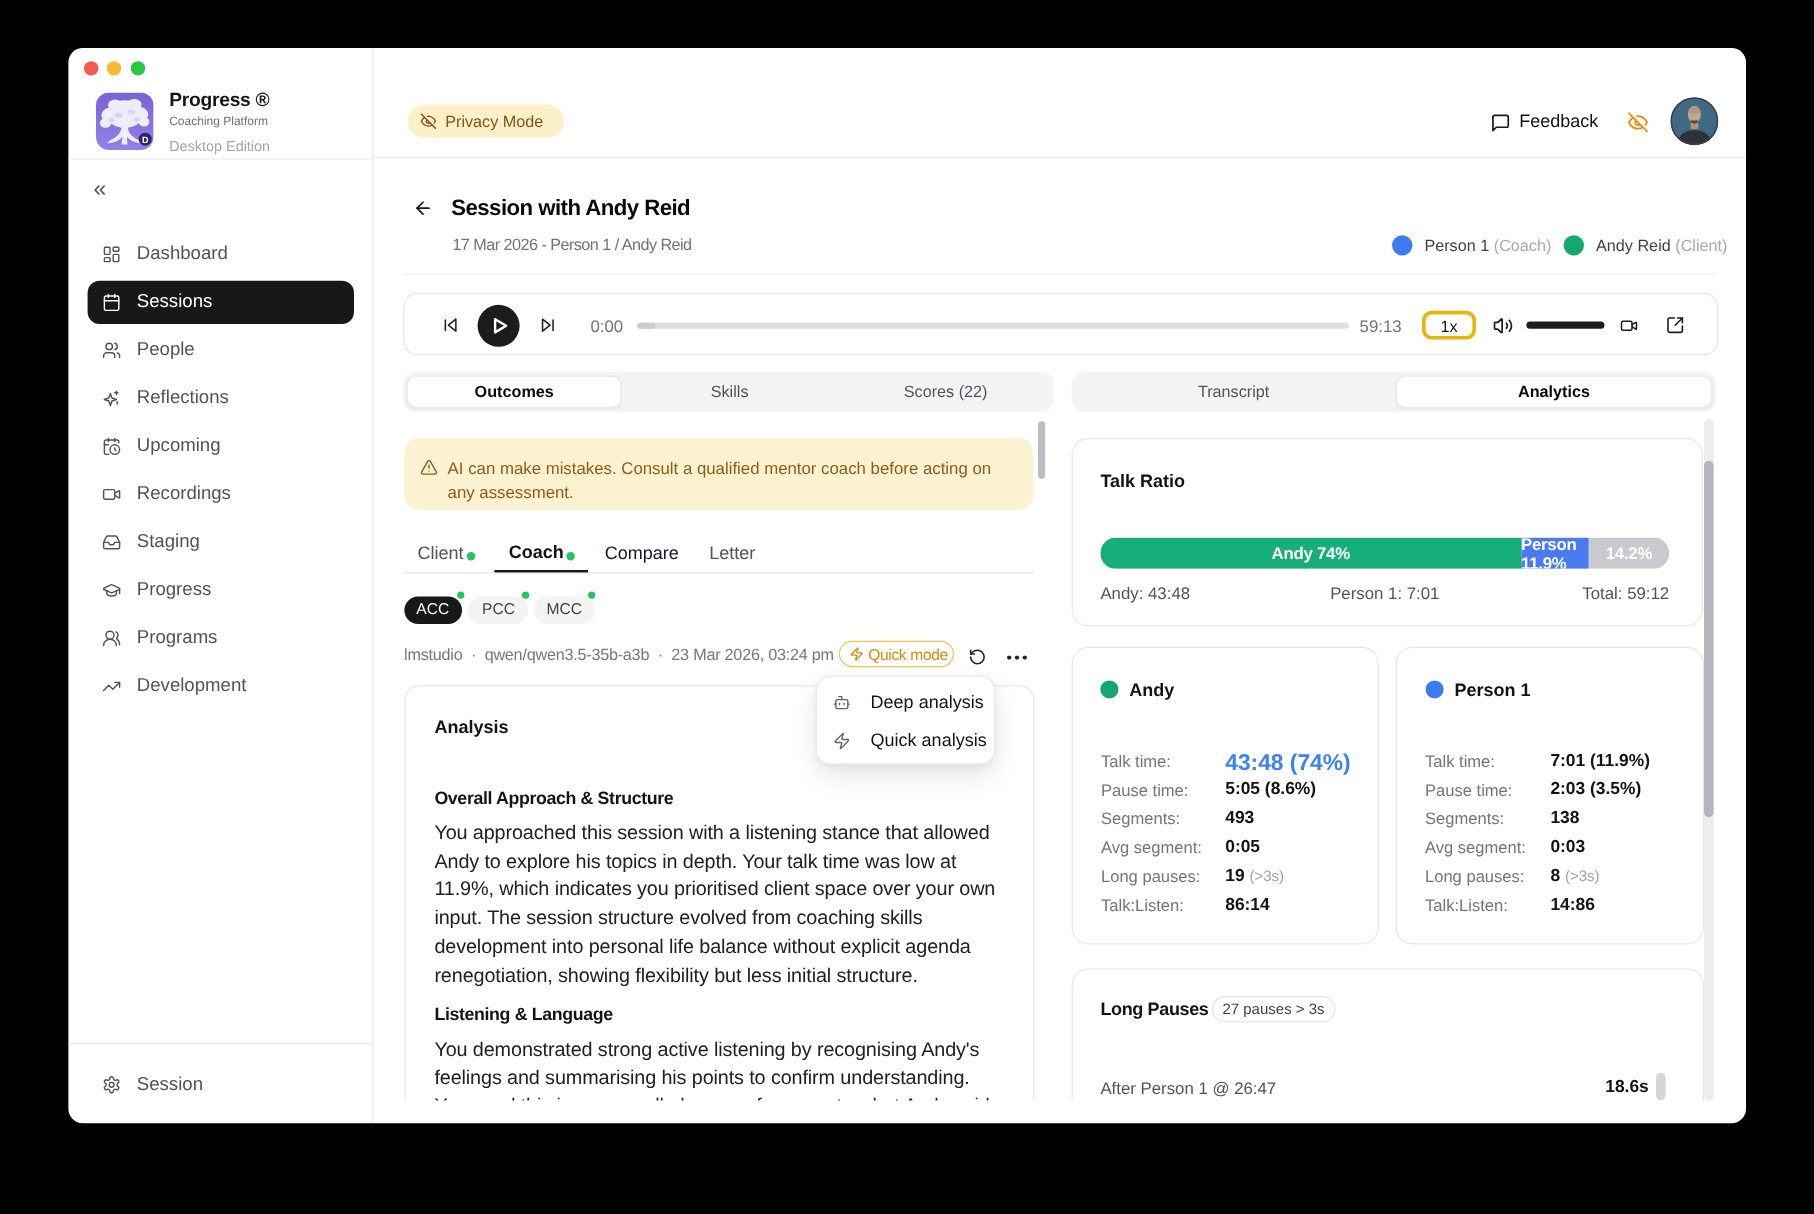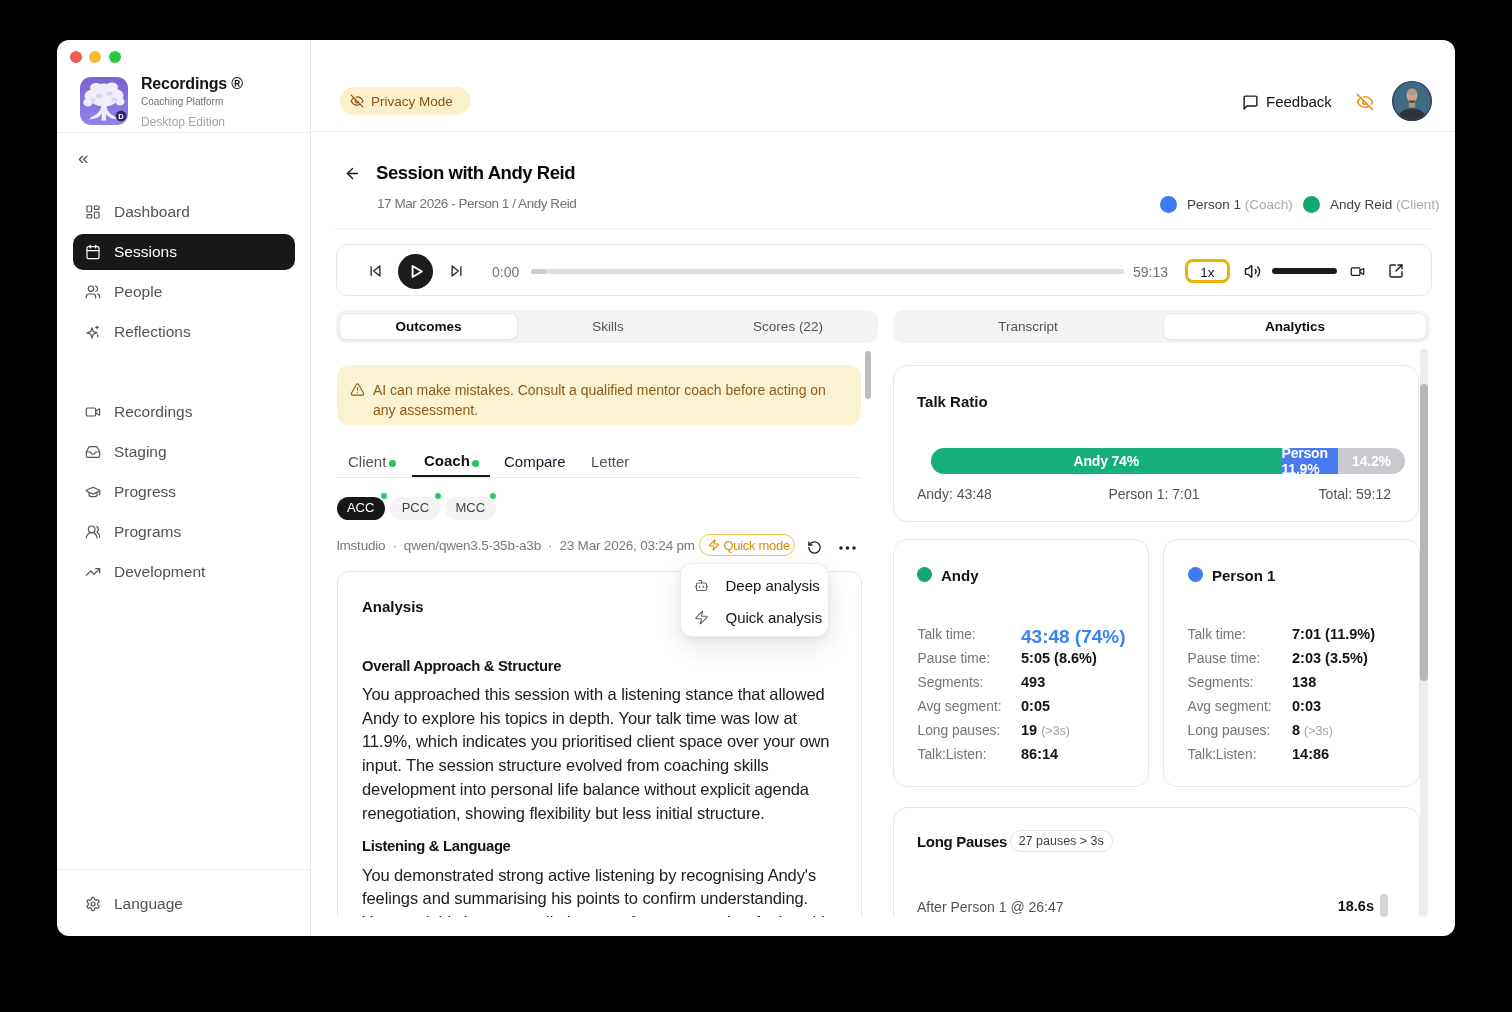--- a/index.html
+++ b/index.html
@@ -47,21 +47,21 @@
         <g fill="#c9c0ec" opacity="0.55">
           <ellipse cx="19" cy="19" rx="3.2" ry="2.2"></ellipse>
           <ellipse cx="29.5" cy="16.5" rx="3" ry="2"></ellipse>
           <ellipse cx="13" cy="23" rx="2.6" ry="1.8"></ellipse>
           <ellipse cx="34" cy="22.5" rx="2.8" ry="1.9"></ellipse>
         </g>
         <circle cx="41" cy="39" r="5.4" fill="#33235e"></circle>
         <text x="41" y="42" font-size="7.5" font-weight="bold" fill="#fff" text-anchor="middle" font-family="Liberation Sans,sans-serif">D</text>
       </svg>
     </div>
-    <div class="abs" style="left:84px;top:35px;font-size:16px;font-weight:700;color:#141417;letter-spacing:-0.2px">Recordings ®</div>
+    <div class="abs" style="left:84px;top:35px;font-size:16px;font-weight:700;color:#141417;letter-spacing:-0.2px">Progress ®</div>
     <div class="abs" style="left:84px;top:55.5px;font-size:10px;color:#6f6f78">Coaching Platform</div>
     <div class="abs" style="left:84px;top:74.5px;font-size:12px;color:#a3a3ab">Desktop Edition</div>
     <div class="abs" style="left:0;top:92px;width:254px;border-top:1px solid #ececef"></div>
 
     <div class="abs" style="left:21px;top:107px;color:#52525b;font-size:19px;letter-spacing:-1px">«</div>
 
     <div class="navitem" style="top:154px">
         <svg width="16" height="16" viewBox="0 0 24 24" class="ic">
           <rect x="3" y="3" width="7" height="9" rx="1"></rect>
           <rect x="14" y="3" width="7" height="5" rx="1"></rect>
@@ -90,20 +90,31 @@
       </div>
     <div class="navitem" style="top:274px">
         <svg width="16" height="16" viewBox="0 0 24 24" class="ic">
           <path d="M9.9 14.3 8 20l-1.9-5.7L.4 12.4l5.7-1.9L8 4.8l1.9 5.7 5.7 1.9z" transform="translate(2.5 1)"></path>
           <path d="M18 3v4"></path>
           <path d="M16 5h4"></path>
           <path d="M19 16v3"></path>
         </svg>
         <span>Reflections</span>
       </div>
+    <div class="navitem" style="top:314px">
+        <svg width="16" height="16" viewBox="0 0 24 24" class="ic">
+          <path d="M21 7.5V6a2 2 0 0 0-2-2H5a2 2 0 0 0-2 2v14a2 2 0 0 0 2 2h3.3"></path>
+          <path d="M16 2v4"></path>
+          <path d="M8 2v4"></path>
+          <path d="M3 10h5"></path>
+          <circle cx="16" cy="16" r="6"></circle>
+          <path d="M16 14v2l1.5 1.5"></path>
+        </svg>
+        <span>Upcoming</span>
+      </div>
     <div class="navitem" style="top:354px">
         <svg width="16" height="16" viewBox="0 0 24 24" class="ic">
           <path d="m16 13 5.2 3.5a.5.5 0 0 0 .8-.4V7.9a.5.5 0 0 0-.8-.4L16 10.5"></path>
           <rect x="2" y="6" width="14" height="12" rx="2"></rect>
         </svg>
         <span>Recordings</span>
       </div>
     <div class="navitem" style="top:394px">
         <svg width="16" height="16" viewBox="0 0 24 24" class="ic">
           <polyline points="22 12 16 12 14 15 10 15 8 12 2 12"></polyline>
@@ -134,21 +145,21 @@
         </svg>
         <span>Development</span>
       </div>
 
     <div class="abs" style="left:0;top:829px;width:254px;border-top:1px solid #ececef"></div>
     <div class="navitem" style="top:846px">
         <svg width="16" height="16" viewBox="0 0 24 24" class="ic">
           <path d="M12.22 2h-.44a2 2 0 0 0-2 2v.18a2 2 0 0 1-1 1.73l-.43.25a2 2 0 0 1-2 0l-.15-.08a2 2 0 0 0-2.73.73l-.22.38a2 2 0 0 0 .73 2.73l.15.1a2 2 0 0 1 1 1.72v.51a2 2 0 0 1-1 1.74l-.15.09a2 2 0 0 0-.73 2.73l.22.38a2 2 0 0 0 2.73.73l.15-.08a2 2 0 0 1 2 0l.43.25a2 2 0 0 1 1 1.73V20a2 2 0 0 0 2 2h.44a2 2 0 0 0 2-2v-.18a2 2 0 0 1 1-1.73l.43-.25a2 2 0 0 1 2 0l.15.08a2 2 0 0 0 2.73-.73l.22-.39a2 2 0 0 0-.73-2.73l-.15-.08a2 2 0 0 1-1-1.74v-.5a2 2 0 0 1 1-1.74l.15-.09a2 2 0 0 0 .73-2.73l-.22-.38a2 2 0 0 0-2.73-.73l-.15.08a2 2 0 0 1-2 0l-.43-.25a2 2 0 0 1-1-1.73V4a2 2 0 0 0-2-2z"></path>
           <circle cx="12" cy="12" r="3"></circle>
         </svg>
-        <span>Language</span>
+        <span>Session</span>
       </div>
   </div>
 
   <div class="abs" style="left:254px;top:0;width:1144px;height:92px;border-bottom:1px solid #ececef"></div>
   <div class="abs" style="left:283px;top:47px;width:130px;height:28px;border-radius:14px;background:#fbf0ca;display:flex;align-items:center;color:#8a5215">
     <svg width="14" height="14" viewBox="0 0 24 24" class="ic" style="margin-left:10px;stroke-width:2">
         <path d="M9.88 9.88a3 3 0 1 0 4.24 4.24"></path>
         <path d="M10.73 5.08A10.43 10.43 0 0 1 12 5c7 0 10 7 10 7a13.16 13.16 0 0 1-1.67 2.68"></path>
         <path d="M6.61 6.61A13.526 13.526 0 0 0 2 12s3 7 10 7a9.74 9.74 0 0 0 5.39-1.61"></path>
         <line x1="2" x2="22" y1="2" y2="22"></line>
@@ -328,21 +339,21 @@
    </div>
   </div>
 
   <div class="abs" style="left:807.5px;top:311px;width:6.5px;height:48px;border-radius:3.5px;background:#bcbcc2"></div>
 
   <div class="abs" style="left:811px;top:303px;width:587px;height:574px;overflow:hidden">
    <div class="abs" style="left:0;top:0;width:587px;height:574px">
 
     <div class="abs" style="left:25px;top:22px;width:526px;height:157px;border:1px solid #e7e7ea;border-radius:14px;background:#fff"></div>
     <div class="abs" style="left:49px;top:50px;font-size:15px;font-weight:600;color:#131316">Talk Ratio</div>
-    <div class="abs" style="left:63px;top:105px;width:474px;height:26px;border-radius:13px;overflow:hidden;display:flex">
+    <div class="abs" style="left:49px;top:105px;width:474px;height:26px;border-radius:13px;overflow:hidden;display:flex">
       <div style="width:350.5px;height:26px;background:#17af79;color:#fff;font-size:14px;font-weight:700;letter-spacing:-0.2px;text-align:center;line-height:26px">Andy 74%</div>
       <div style="width:56.4px;height:26px;background:#4a7af0;color:#fff;font-size:14px;font-weight:700;letter-spacing:-0.2px;line-height:15.5px;overflow:hidden">
             <div style="margin-top:-2px">Person 11.9%</div>
           </div>
       <div style="width:67.1px;height:26px;background:#c8cacf;color:#fff;font-size:14px;font-weight:700;letter-spacing:-0.2px;text-align:center;line-height:26px">14.2%</div>
     </div>
     <div class="abs" style="left:49px;top:143px;width:474px;font-size:14px;color:#52525b">
       <span style="position:absolute;left:0">Andy: 43:48</span>
       <span style="position:absolute;left:0;width:474px;text-align:center">Person 1: 7:01</span>
       <span style="position:absolute;right:0">Total: 59:12</span>

